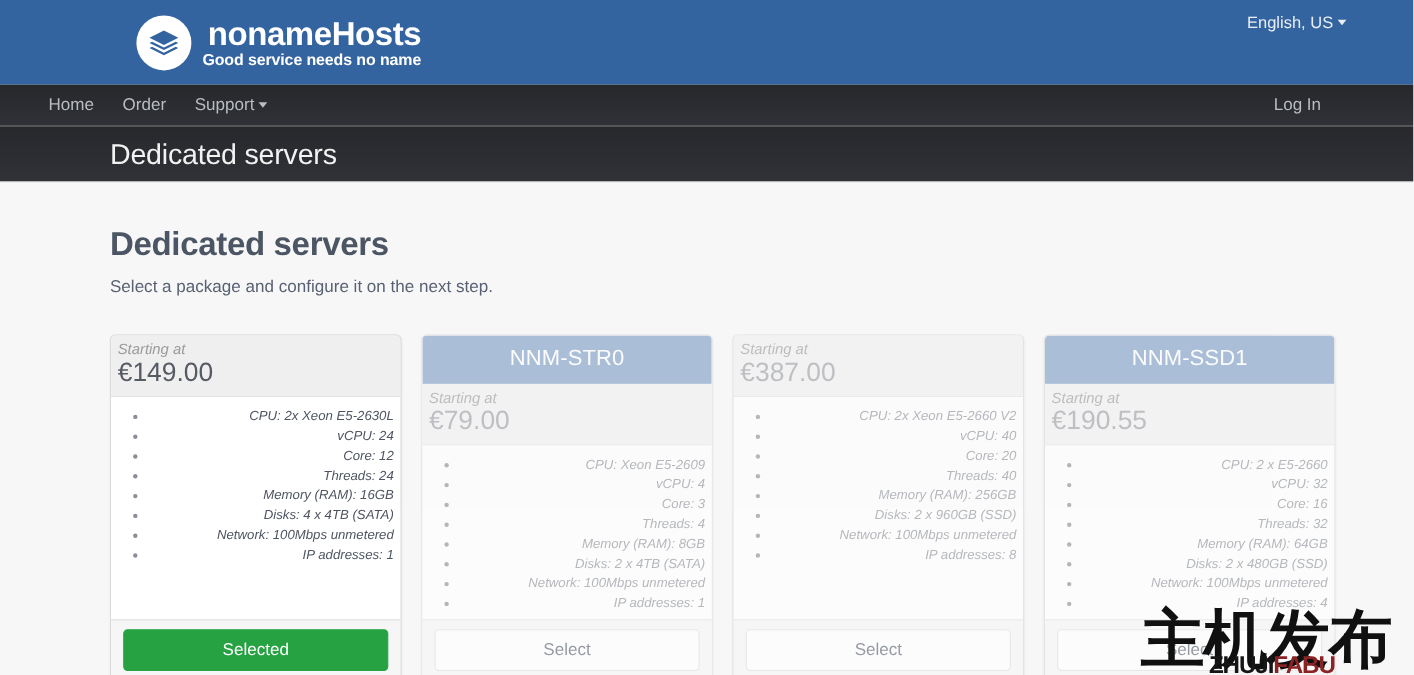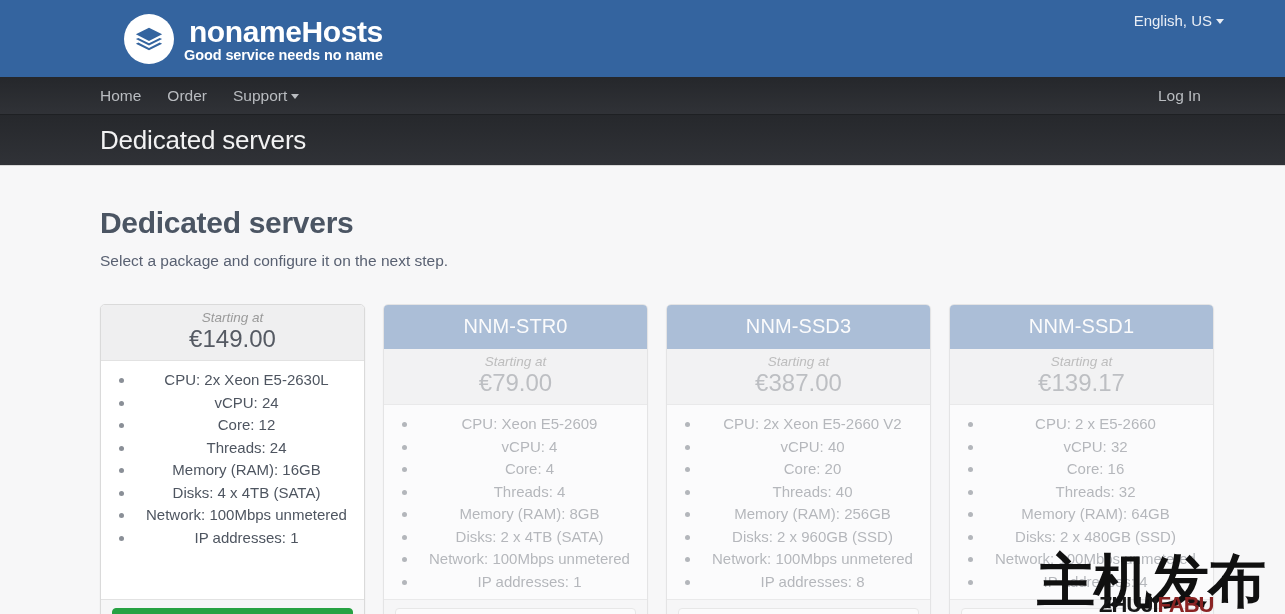--- a/index.html
+++ b/index.html
@@ -75,21 +75,21 @@
     height: 38px;
     background: linear-gradient(180deg, #25272b 0%, #303237 100%);
     border-bottom: 1px solid #1e2023;
     display: flex;
     align-items: center;
     position: relative;
   }
   .nav-items {
     display: flex;
     align-items: center;
-    margin-left: 100px;
+    margin-left: 44px;
     gap: 26px;
   }
   .nav-link {
     color: #b9bcc0;
     font-size: 15.5px;
     text-decoration: none;
     cursor: pointer;
     white-space: nowrap;
   }
   .nav-right {
@@ -163,21 +163,20 @@
     text-align: center;
     font-size: 20px;
     padding: 10px 6px 11px 6px;
     letter-spacing: 0.1px;
   }
   .card.dim .card-head { background: #7d9cc4; }
 
   .card-price {
     background: #efeff0;
     border-bottom: 1px solid #e2e2e2;
-    text-align: center;
     padding: 6px 6px 8px 6px;
   }
   .price-label {
     display: block;
     font-style: italic;
     font-size: 13.5px;
     color: #9a9a9a;
     line-height: 1.1;
   }
   .price-value {
@@ -193,25 +192,26 @@
     padding: 8px 0 6px 0;
     flex: 1 1 auto;
     background: #ffffff;
   }
   .spec-list {
     list-style: disc;
     margin: 0;
     padding: 0 6px 0 34px;
   }
   .spec-list li {
-    font-size: 15px;
+    font-size: 12px;
     color: #4e5560;
     line-height: 1.5;
-    text-align: center;
+    text-align: right;
     white-space: nowrap;
+    font-style: italic;
   }
   .card.dim .spec-list li { color: #8d9198; }
   .spec-list li::marker { color: #8a8f97; }
 
   .card-foot {
     background: #f6f6f7;
     border-top: 1px solid #e2e2e2;
     padding: 8px 11px 11px 11px;
   }
   .btn {
@@ -331,34 +331,33 @@
         <div class="card dim">
           <div class="card-head">NNM-STR0</div>
           <div class="card-price">
             <span class="price-label">Starting at</span>
             <span class="price-value">€79.00</span>
           </div>
           <div class="card-body">
             <ul class="spec-list">
               <li>CPU: Xeon E5-2609</li>
               <li>vCPU: 4</li>
-              <li>Core: 4</li>
+              <li>Core: 3</li>
               <li>Threads: 4</li>
               <li>Memory (RAM): 8GB</li>
               <li>Disks: 2 x 4TB (SATA)</li>
               <li>Network: 100Mbps unmetered</li>
               <li>IP addresses: 1</li>
             </ul>
           </div>
           <div class="card-foot">
             <button class="btn btn-select">Select</button>
           </div>
         </div>
         <div class="card dim">
-          <div class="card-head">NNM-SSD3</div>
           <div class="card-price">
             <span class="price-label">Starting at</span>
             <span class="price-value">€387.00</span>
           </div>
           <div class="card-body">
             <ul class="spec-list">
               <li>CPU: 2x Xeon E5-2660 V2</li>
               <li>vCPU: 40</li>
               <li>Core: 20</li>
               <li>Threads: 40</li>
@@ -369,21 +368,21 @@
             </ul>
           </div>
           <div class="card-foot">
             <button class="btn btn-select">Select</button>
           </div>
         </div>
         <div class="card dim">
           <div class="card-head">NNM-SSD1</div>
           <div class="card-price">
             <span class="price-label">Starting at</span>
-            <span class="price-value">€139.17</span>
+            <span class="price-value">€190.55</span>
           </div>
           <div class="card-body">
             <ul class="spec-list">
               <li>CPU: 2 x E5-2660</li>
               <li>vCPU: 32</li>
               <li>Core: 16</li>
               <li>Threads: 32</li>
               <li>Memory (RAM): 64GB</li>
               <li>Disks: 2 x 480GB (SSD)</li>
               <li>Network: 100Mbps unmetered</li>

